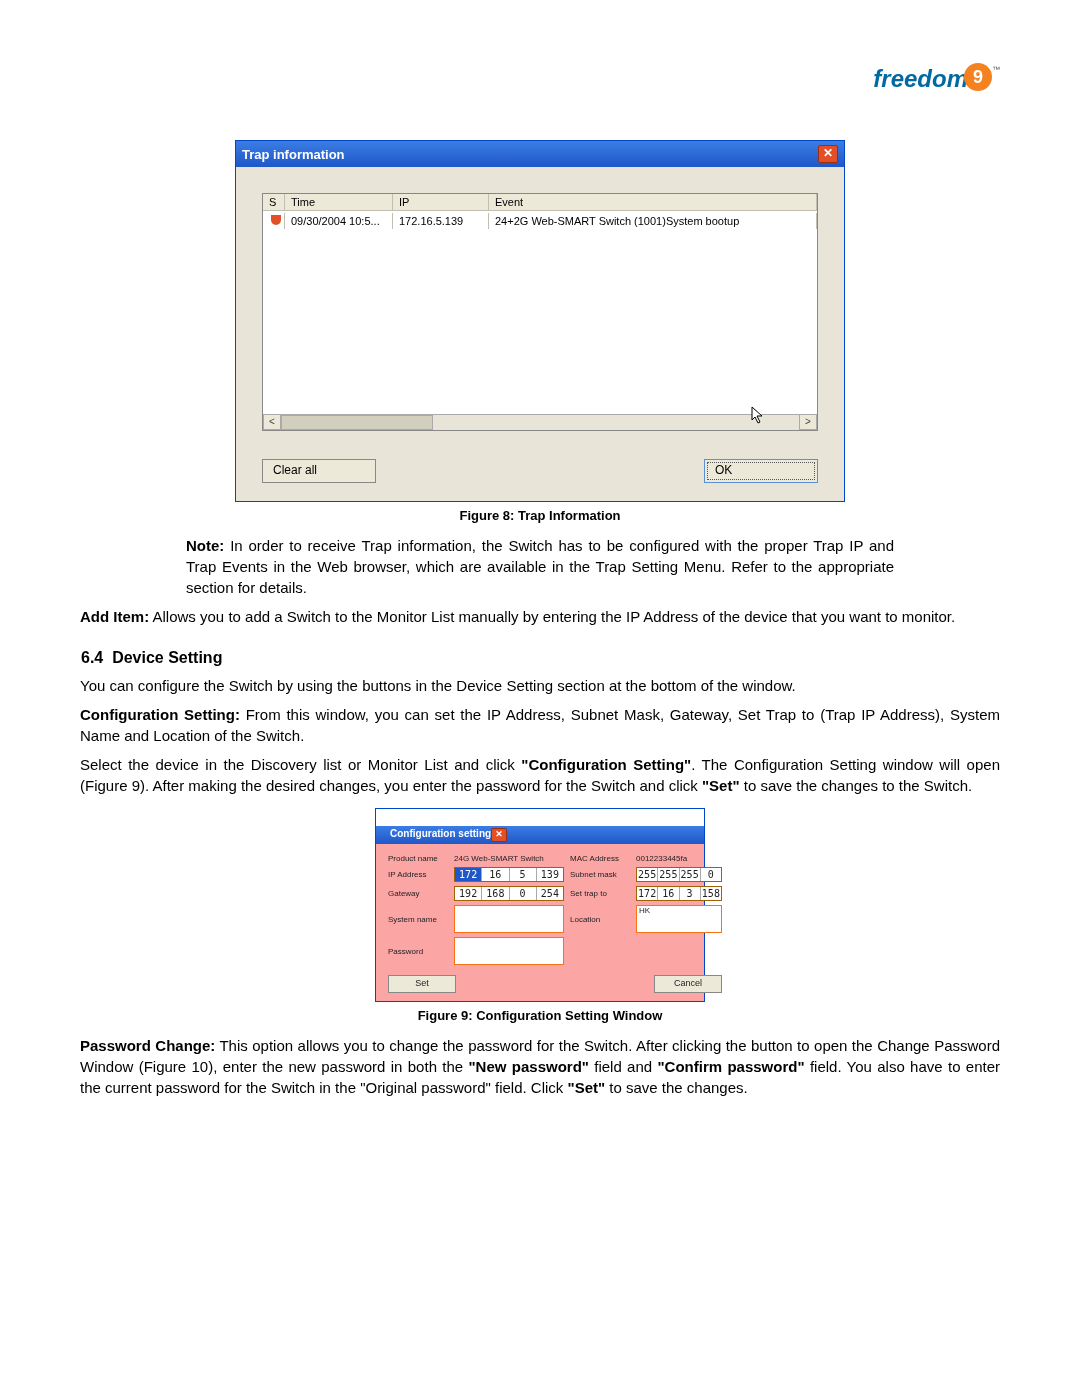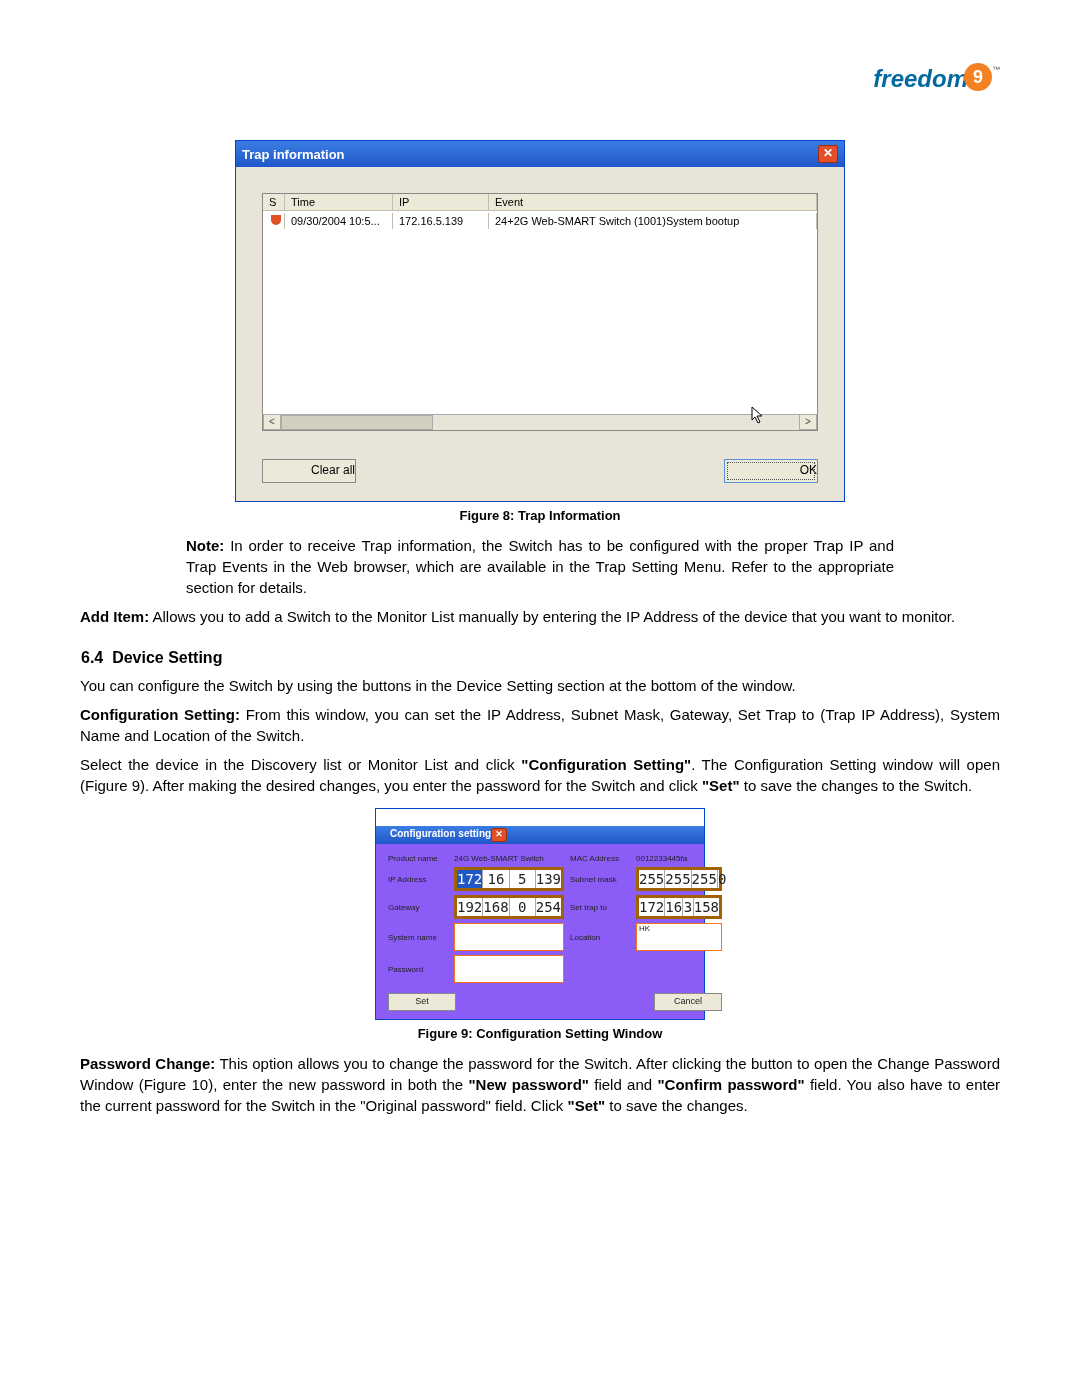--- a/index.html
+++ b/index.html
@@ -145,23 +145,23 @@
     display: flex;
     padding-top: 28px;
   }
   .win8-buttons .spacer { flex: 1; }
   .btn {
     min-width: 92px;
     height: 22px;
     font-size: 12px;
     border: 1px solid #888;
     background: #ece9d8;
-    text-align: right;
+    text-align: left;
     line-height: 20px;
-    padding: 0 0;
+    padding: 0 10px;
   }
   .btn-default {
     outline: 1px dotted #555;
     outline-offset: -4px;
     border: 1px solid #5b8fd6;
   }
 
   .figcap {
     text-align: center;
     font-size: 13px;
@@ -191,36 +191,36 @@
     color: #fff;
     font-weight: bold;
     padding: 2px 14px;
     display: flex;
     align-items: flex-start;
     font-size: 10px;
     margin-top: 17px;
   }
   .win9-title .close-btn { width:14px; height:12px; font-size:9px; line-height:10px; }
   .win9-body {
-    background: #8b5cf6;
+    background: #fca5a5;
     padding: 10px 12px 8px 12px;
     display: grid;
     grid-template-columns: 60px 110px 60px 86px;
     row-gap: 4px;
     column-gap: 6px;
     align-items: center;
     font-size: 8px;
     color: #222;
   }
   .ip {
     display: flex;
-    border: 3px solid #a16207;
+    border: 1px solid #a16207;
     background: #fff;
     font-family: monospace;
-    font-size: 14px;
+    font-size: 10px;
   }
   .ip span {
     flex: 1;
     text-align: center;
     border-right: 1px solid #aaa;
     padding: 1px 0;
   }
   .ip span:last-child { border-right: none; }
   .ip-hl span:first-child { background: #1f57c8; color:#fff; }
   .inp {

